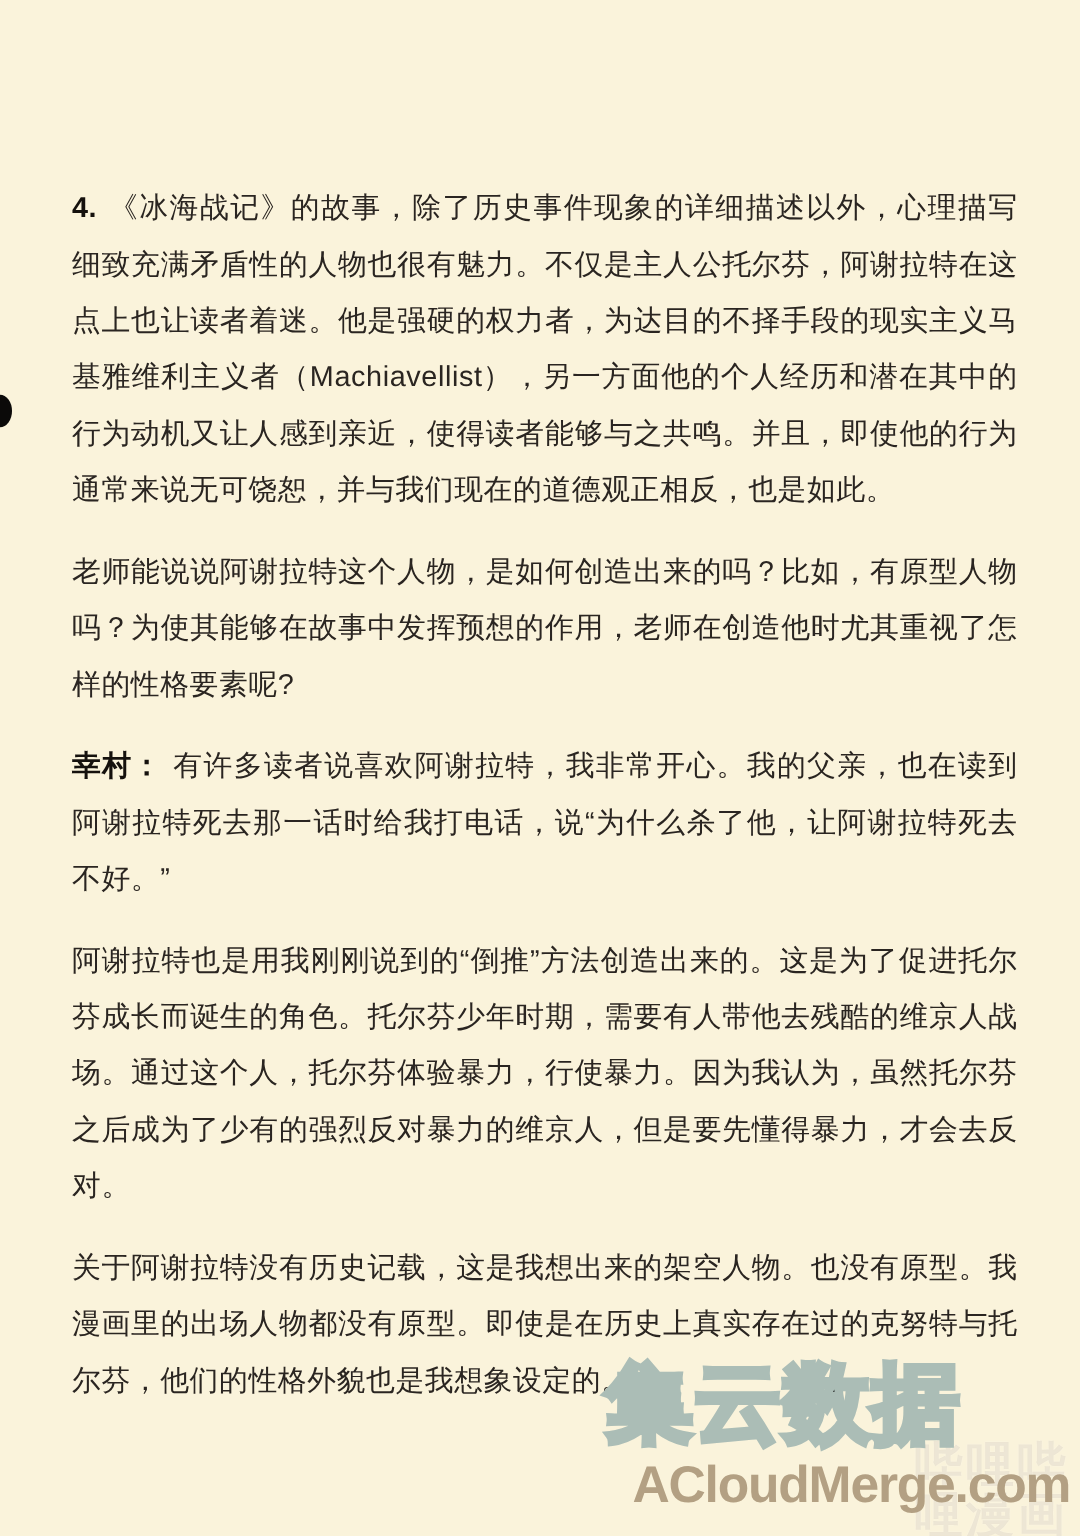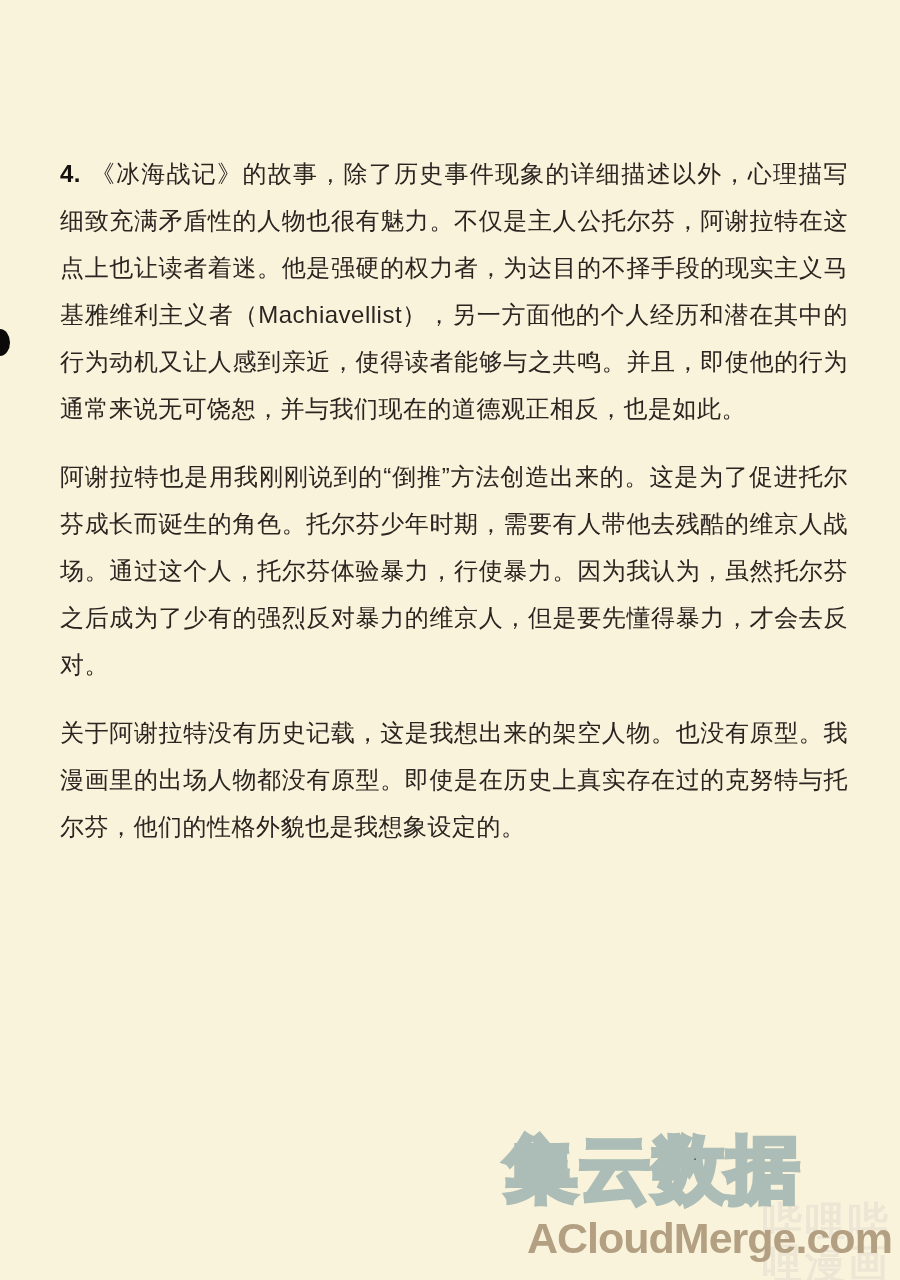--- a/index.html
+++ b/index.html
@@ -74,21 +74,23 @@
 <body>
 
 <div class="page">
 
   <div class="edge-mark"></div>
 
   <div class="content">
 
     <p class="para"><b class="prefix">4.</b><span>《冰海战记》的故事，除了历史事件现象的详细描述以外，心理描写细致充满矛盾性的人物也很有魅力。不仅是主人公托尔芬，阿谢拉特在这点上也让读者着迷。他是强硬的权力者，为达目的不择手段的现实主义马基雅维利主义者（Machiavellist），另一方面他的个人经历和潜在其中的行为动机又让人感到亲近，使得读者能够与之共鸣。并且，即使他的行为通常来说无可饶恕，并与我们现在的道德观正相反，也是如此。</span></p>
 
+    <p class="para"><b class="prefix"></b><span>老师能说说阿谢拉特这个人物，是如何创造出来的吗？比如，有原型人物吗？为使其能够在故事中发挥预想的作用，老师在创造他时尤其重视了怎样的性格要素呢?</span></p>
 
+    <p class="para"><b class="prefix">幸村：</b><span>有许多读者说喜欢阿谢拉特，我非常开心。我的父亲，也在读到阿谢拉特死去那一话时给我打电话，说“为什么杀了他，让阿谢拉特死去不好。”</span></p>
 
     <p class="para"><b class="prefix"></b><span>阿谢拉特也是用我刚刚说到的“倒推”方法创造出来的。这是为了促进托尔芬成长而诞生的角色。托尔芬少年时期，需要有人带他去残酷的维京人战场。通过这个人，托尔芬体验暴力，行使暴力。因为我认为，虽然托尔芬之后成为了少有的强烈反对暴力的维京人，但是要先懂得暴力，才会去反对。</span></p>
 
     <p class="para"><b class="prefix"></b><span>关于阿谢拉特没有历史记载，这是我想出来的架空人物。也没有原型。我漫画里的出场人物都没有原型。即使是在历史上真实存在过的克努特与托尔芬，他们的性格外貌也是我想象设定的。</span></p>
 
   </div>
 
   <div>
     <div class="wm-bili">哔哩哔哩漫画</div>
     <div class="wm-cn">集云数据</div>

